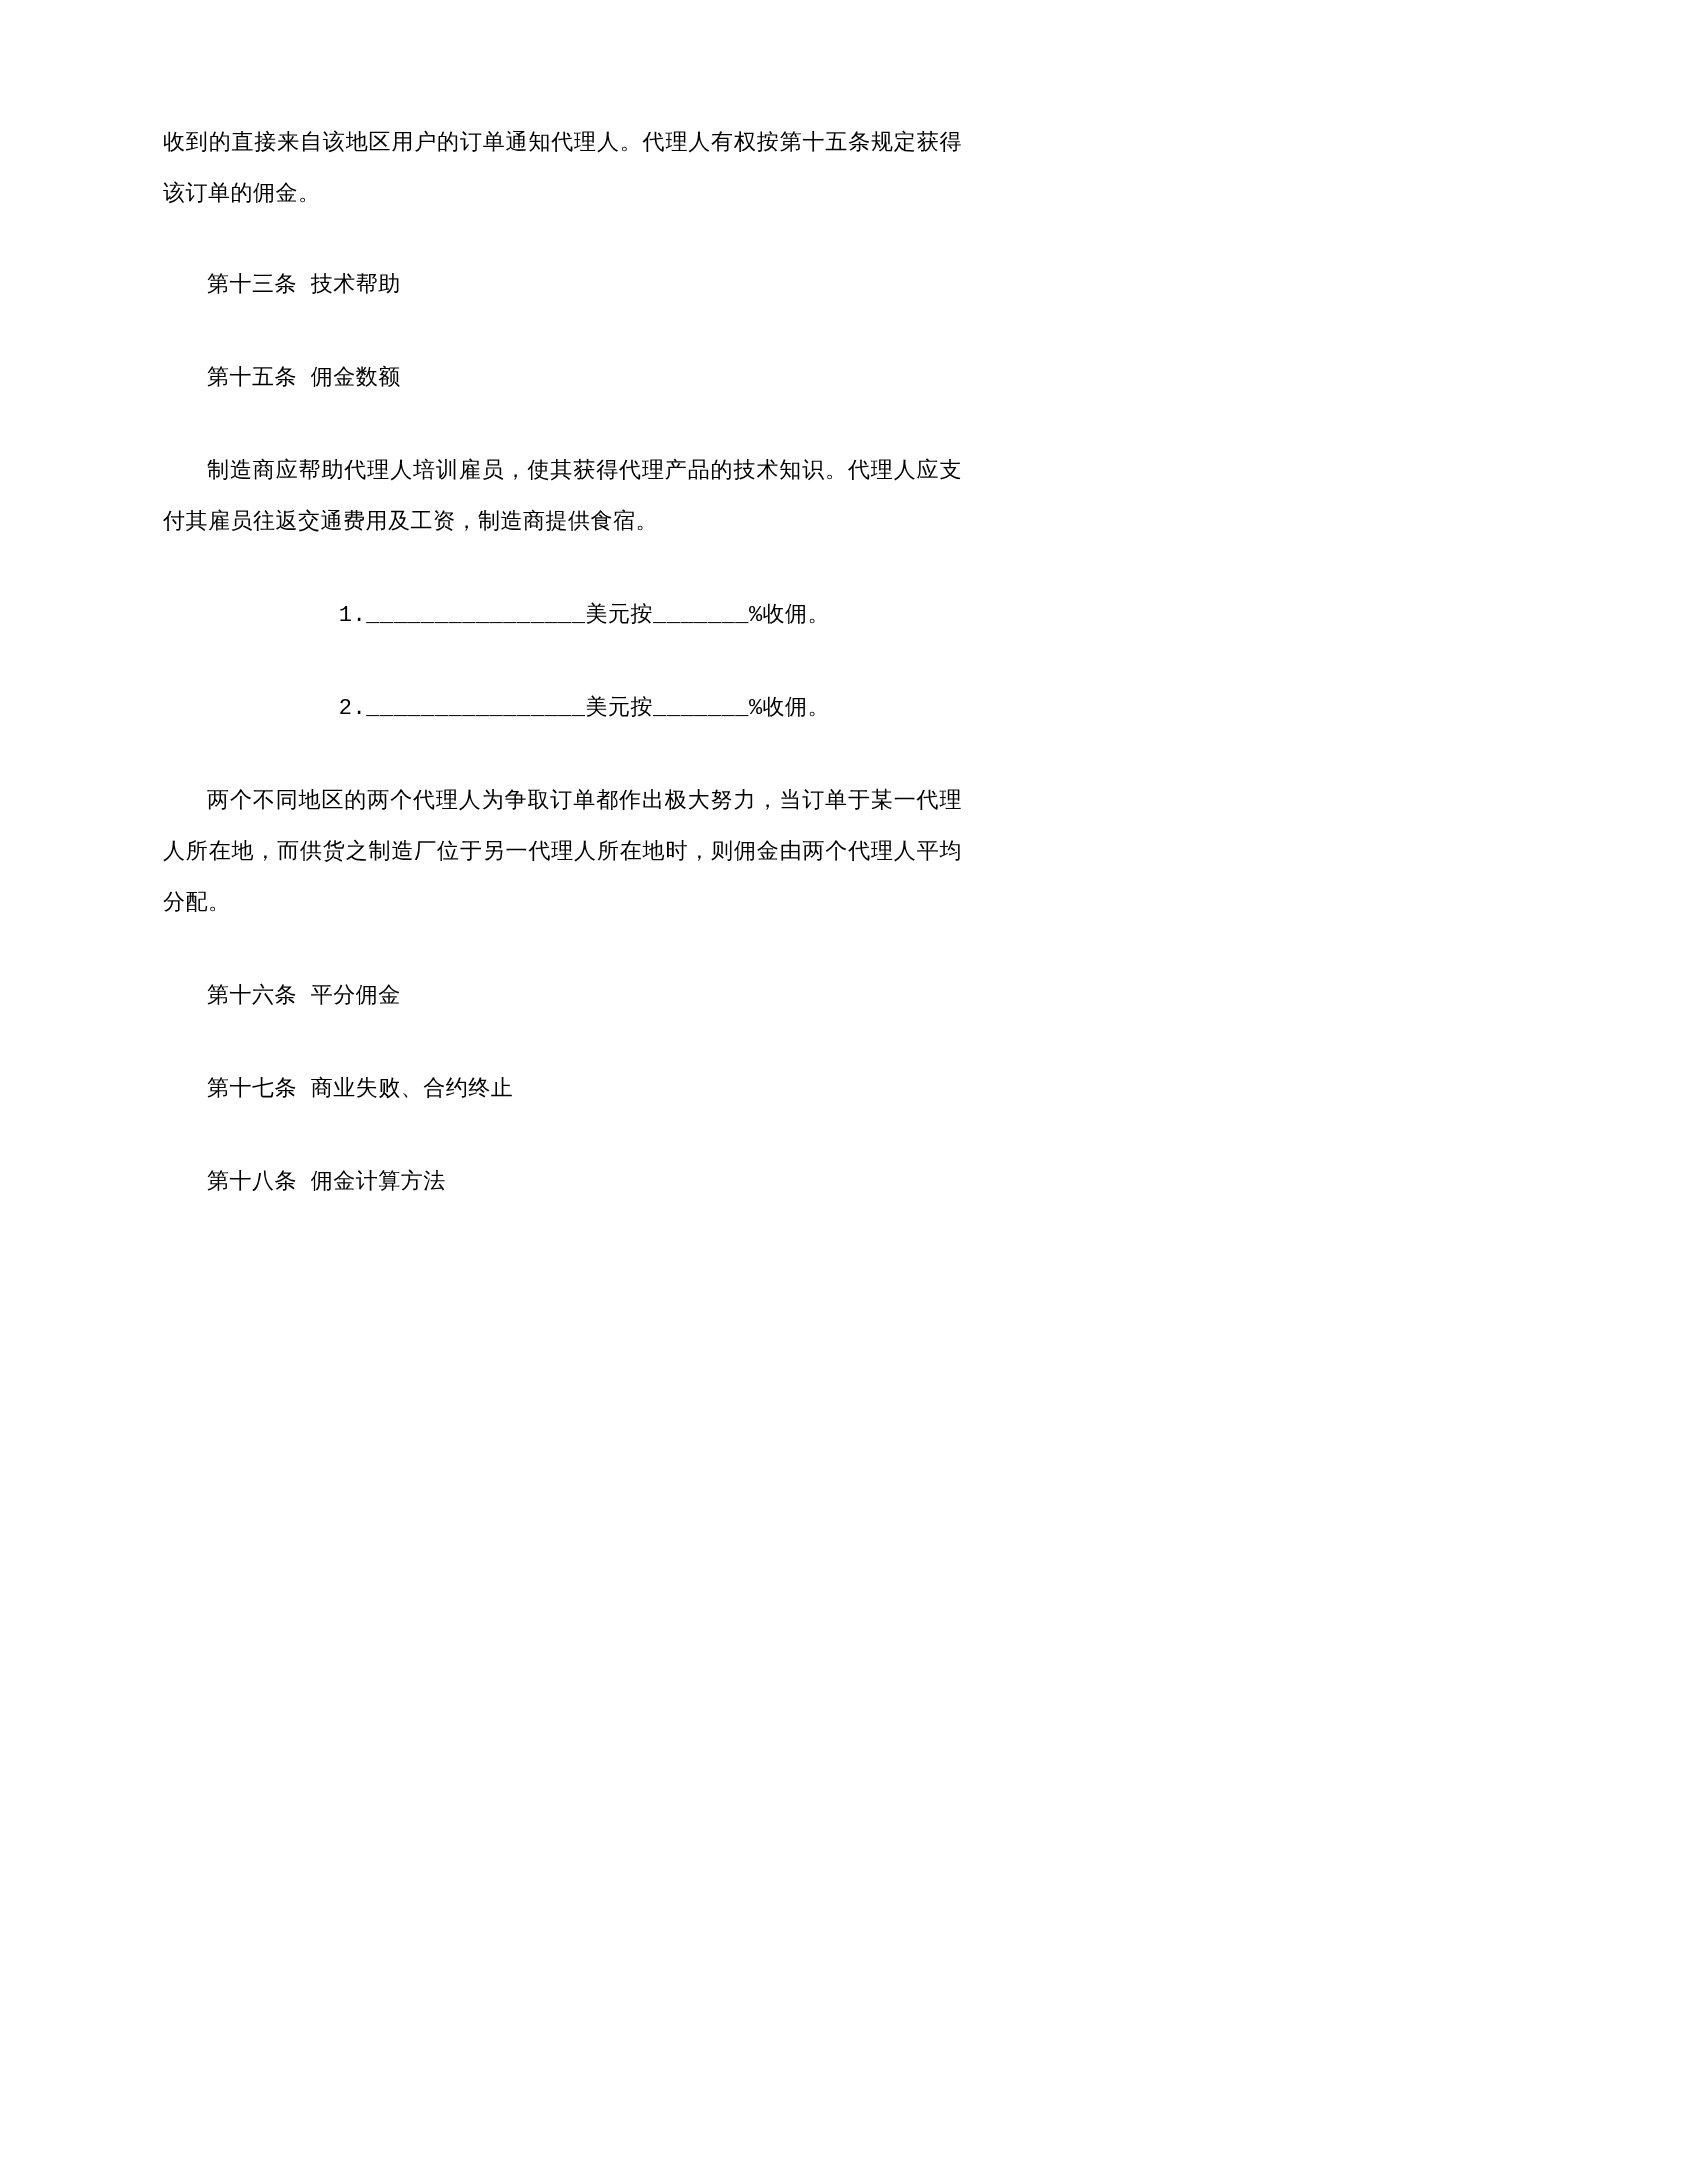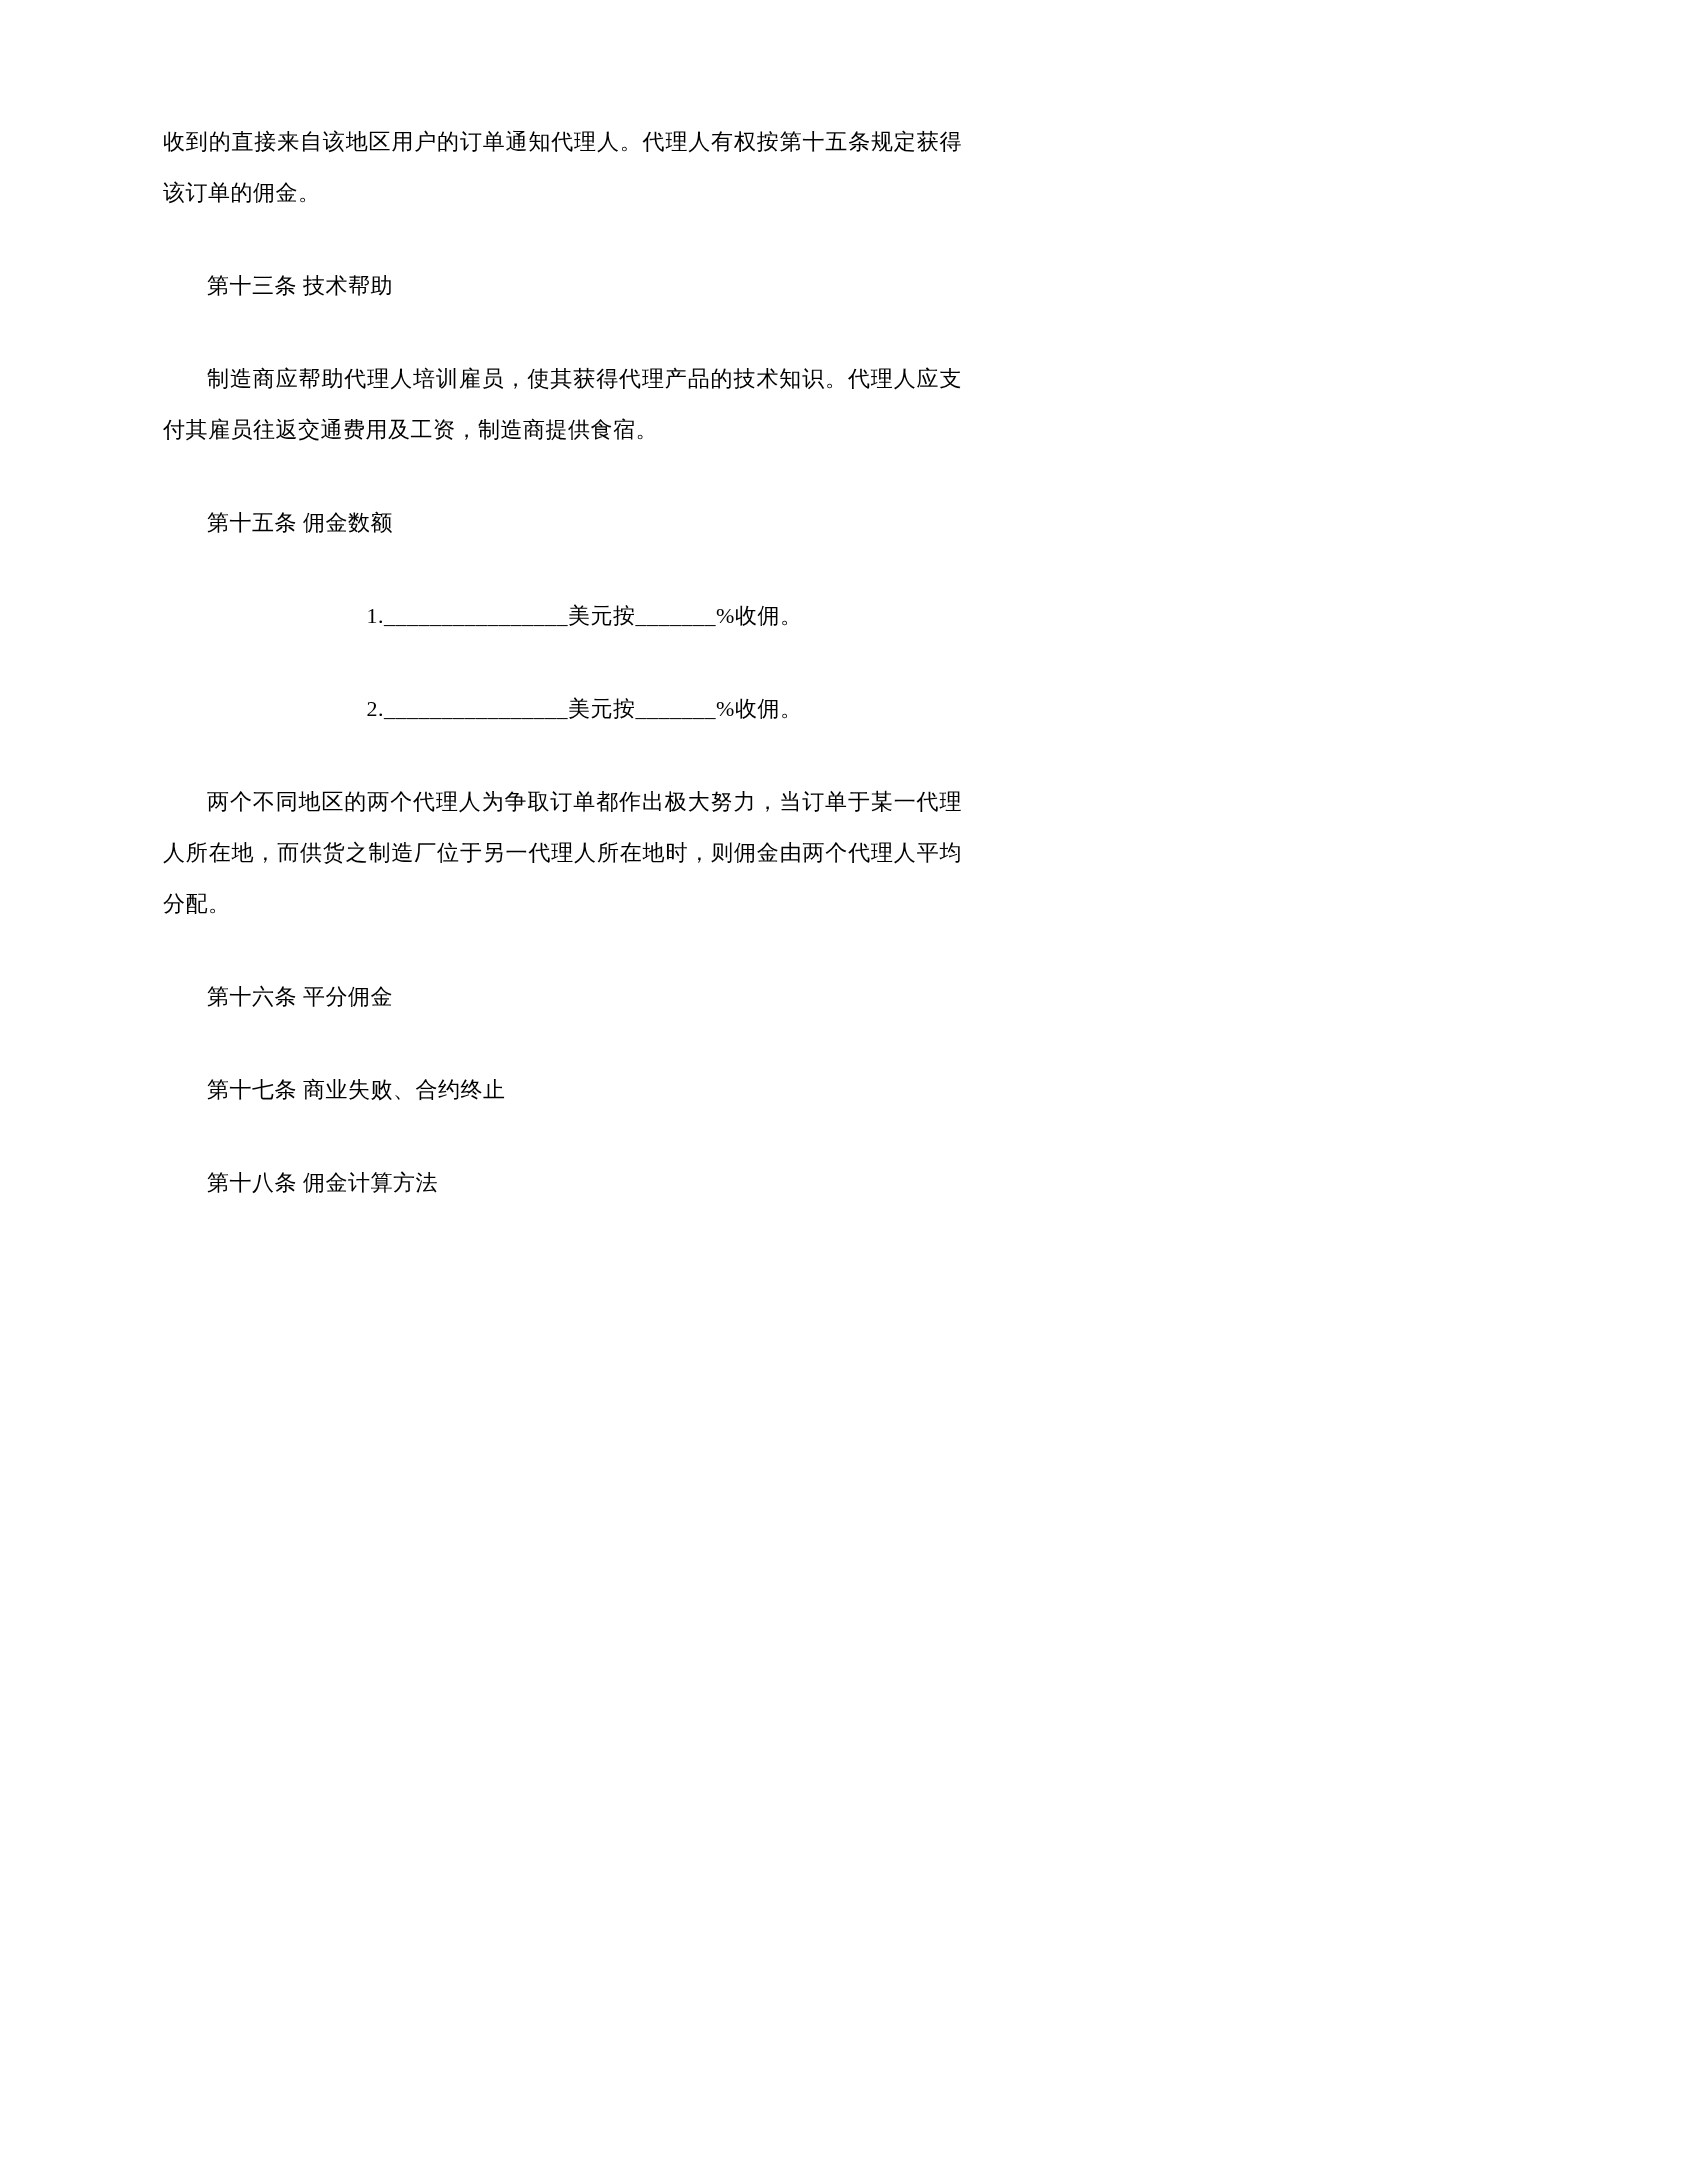--- a/index.html
+++ b/index.html
@@ -24,41 +24,42 @@
   .para {
     font-size: 22px;
     line-height: 51px;
     margin: 0 0 42px 0;
     text-align: justify;
     letter-spacing: 0.5px;
     word-break: break-all;
   }
   .para.indent {
     text-indent: 2em;
+    font-family: Liberation Mono, monospace;
   }
   .heading {
     text-align: left;
   }
   .item {
     text-align: center;
   }
 </style>
 </head>
 <body>
 
 <div class="page">
   <div class="content">
 
     <p class="para">收到的直接来自该地区用户的订单通知代理人。代理人有权按第十五条规定获得该订单的佣金。</p>
 
     <p class="para indent heading">第十三条 技术帮助</p>
 
+    <p class="para indent heading">第十五条 佣金数额</p>
+
     <p class="para indent">制造商应帮助代理人培训雇员，使其获得代理产品的技术知识。代理人应支付其雇员往返交通费用及工资，制造商提供食宿。</p>
-
-    <p class="para indent heading">第十五条 佣金数额</p>
 
 
     <p class="para indent item">1.________________美元按_______%收佣。</p>
 
     <p class="para indent item">2.________________美元按_______%收佣。</p>
 
     <p class="para indent">两个不同地区的两个代理人为争取订单都作出极大努力，当订单于某一代理人所在地，而供货之制造厂位于另一代理人所在地时，则佣金由两个代理人平均分配。</p>
 
     <p class="para indent heading">第十六条 平分佣金</p>
 

